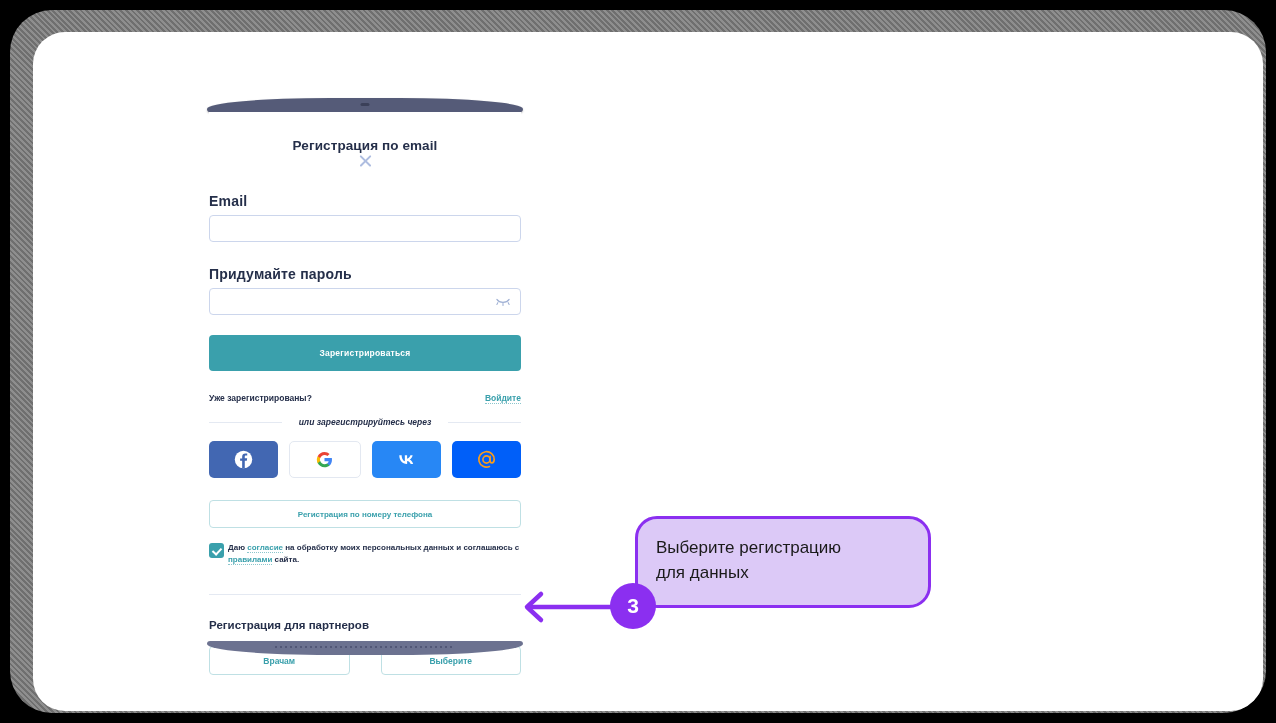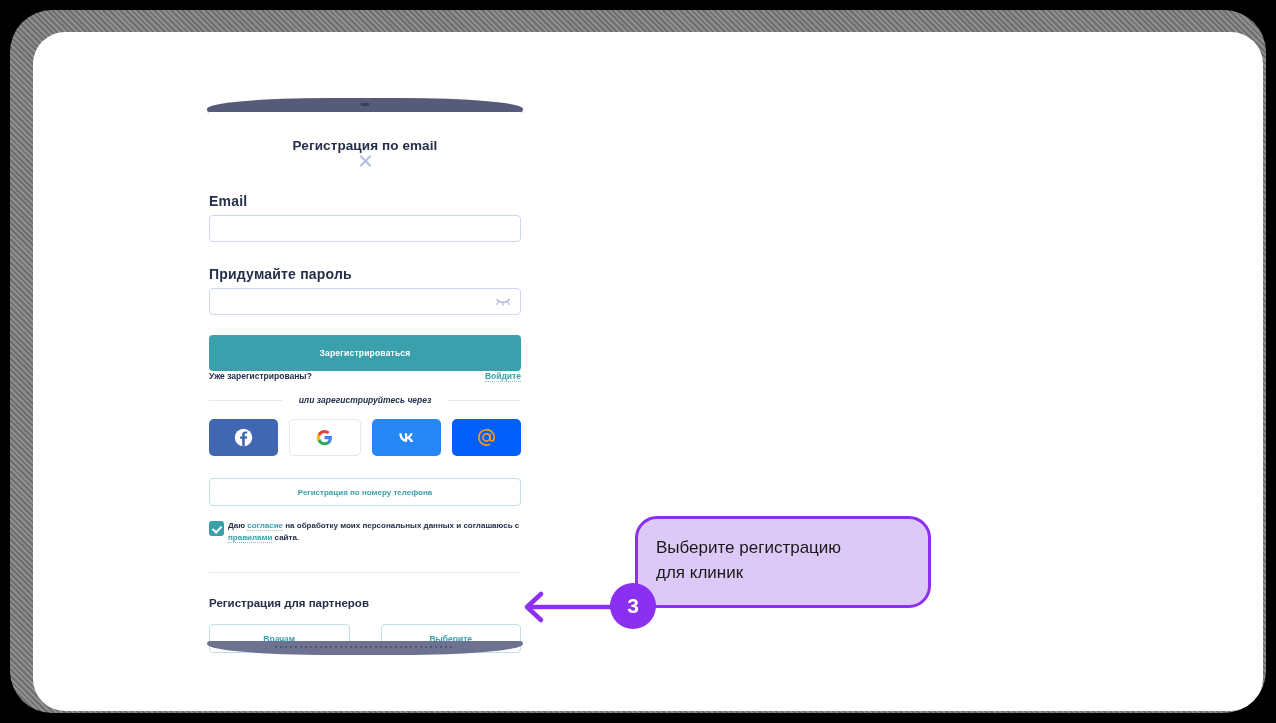--- a/index.html
+++ b/index.html
@@ -183,20 +183,21 @@
     border: none;
     width: 100%;
     font-family: inherit;
   }
 
   
   .login-row {
     display: flex;
     align-items: baseline;
     justify-content: space-between;
+    margin-top: 22px;
   }
   .login-q {
     font-size: 8.5px;
     font-weight: bold;
     color: #252f4a;
   }
   .login-link {
     font-size: 8.5px;
     font-weight: bold;
     color: #3aa0ac;
@@ -486,20 +487,20 @@
         </div>
       </div>
 
       <svg class="arrow-svg" width="125" height="34" viewBox="0 0 125 34">
         <line x1="120" y1="17" x2="14" y2="17" stroke="#8b2ff0" stroke-width="4.5" stroke-linecap="round"></line>
         <polyline points="26,4 12,17 26,30" fill="none" stroke="#8b2ff0" stroke-width="4.5" stroke-linecap="round" stroke-linejoin="round"></polyline>
       </svg>
 
       <div class="callout">
         <div class="callout-text">Выберите регистрацию
-для клиник</div>
+для данных</div>
       </div>
 
       <div class="step-badge">3</div>
 
     </div>
   </div>
 </div>
 
 </body></html>

